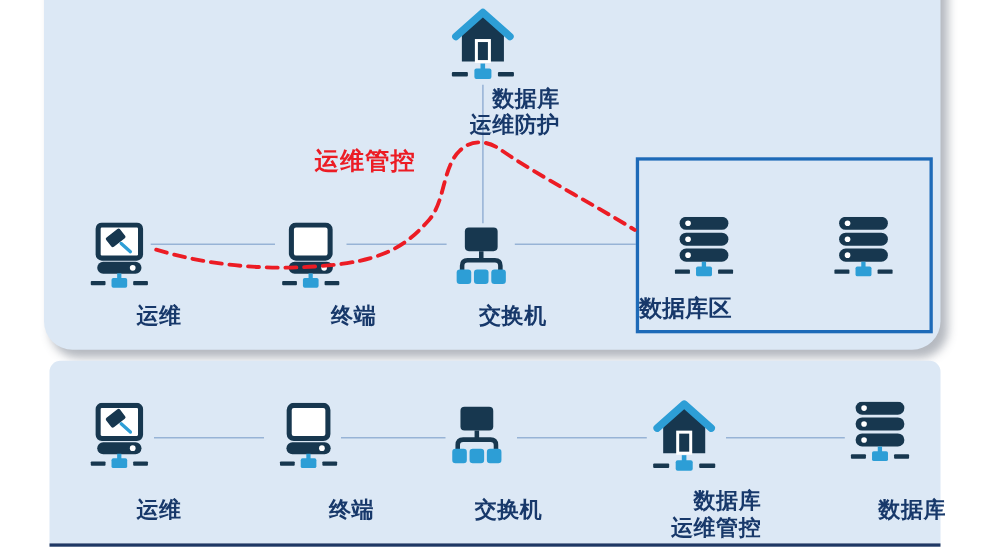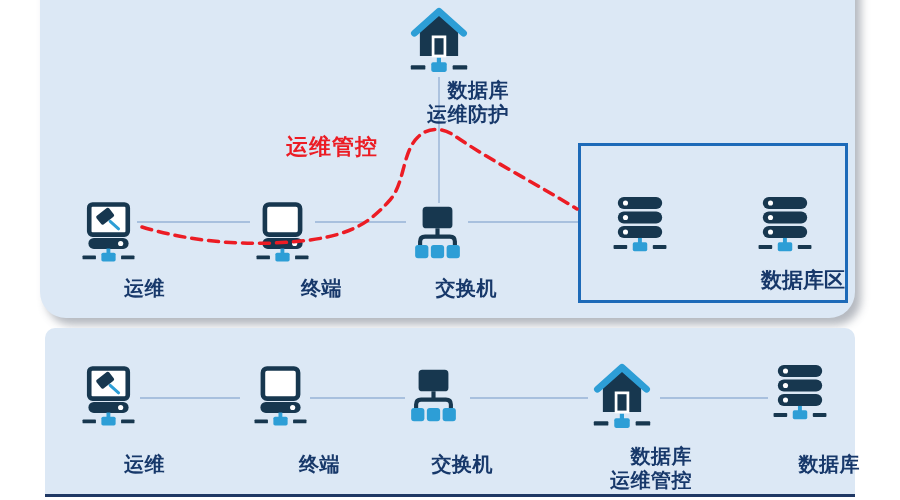--- a/index.html
+++ b/index.html
@@ -11,21 +11,21 @@
   .stage{position:relative;width:900px;height:500px;overflow:hidden;background:var(--page-bg);
          font-family:"Liberation Sans","DejaVu Sans",sans-serif;}
   .panel{position:absolute;background:var(--panel-bg);z-index:0;}
   .panel-top{left:40px;top:-30px;width:815px;height:348px;border-radius:0 0 26px 26px;
              box-shadow:6px 7px 9px rgba(90,100,115,.45);}
   .panel-bottom{left:45px;top:328px;width:810px;height:166px;border-radius:10px 10px 0 0;}
   .bottom-rule{position:absolute;left:45px;top:494px;width:810px;height:3px;background:var(--divider);z-index:1;}
   .layer{position:absolute;left:0;top:0;width:900px;height:500px;pointer-events:none;}
   .wires{z-index:1;} .overlay{z-index:4;}
   .zone{position:absolute;left:578px;top:143px;width:270px;height:160px;border:3px solid var(--zone-border);z-index:2;}
-  .zone-label{position:absolute;left:0;right:0;bottom:6px;text-align:right;
+  .zone-label{position:absolute;left:0;right:0;bottom:6px;text-align:left;
               font-size:21px;font-weight:700;color:var(--label-text);}
   .node{position:absolute;z-index:3;}
   .node svg{display:block;}
   .lbl{position:absolute;z-index:3;text-align:right;font-size:20px;font-weight:700;
        color:var(--label-text);line-height:1.18;white-space:pre-line;letter-spacing:.5px;}
   .annotation{position:absolute;left:286px;top:132px;z-index:5;font-size:22px;font-weight:700;
               color:var(--proxy-red);letter-spacing:1px;}
   .defs{position:absolute;width:0;height:0;overflow:hidden;}
 </style>
 </head>

